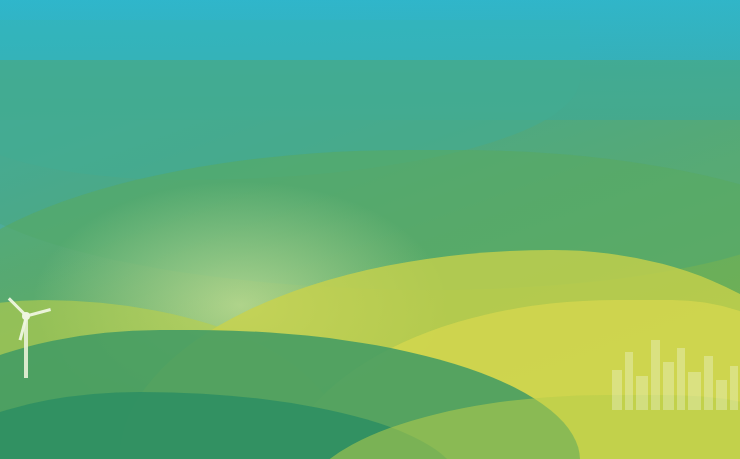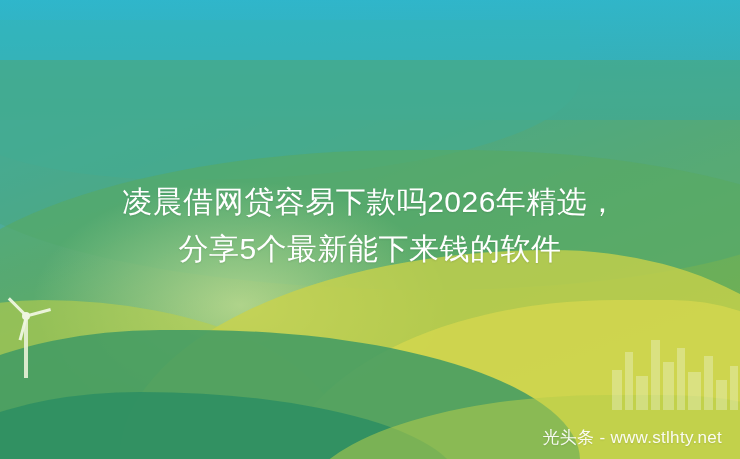--- a/index.html
+++ b/index.html
@@ -224,20 +224,15 @@
     <div class="bld" style="left:26px; width:12px; height:34px;"></div>
     <div class="bld" style="left:41px; width:9px;  height:70px;"></div>
     <div class="bld" style="left:53px; width:11px; height:48px;"></div>
     <div class="bld" style="left:67px; width:8px;  height:62px;"></div>
     <div class="bld" style="left:78px; width:13px; height:38px;"></div>
     <div class="bld" style="left:94px; width:9px;  height:54px;"></div>
     <div class="bld" style="left:106px;width:11px; height:30px;"></div>
     <div class="bld" style="left:120px;width:8px;  height:44px;"></div>
   </div>
 
-  <div class="title-wrap">
-    <div class="title-line">凌晨借网贷容易下款吗2026年精选，</div>
-    <div class="title-line">分享5个最新能下来钱的软件</div>
-  </div>
-
-  <div class="watermark">光头条 - www.stlhty.net</div>
+
 
 </div>
 
 </body></html>

